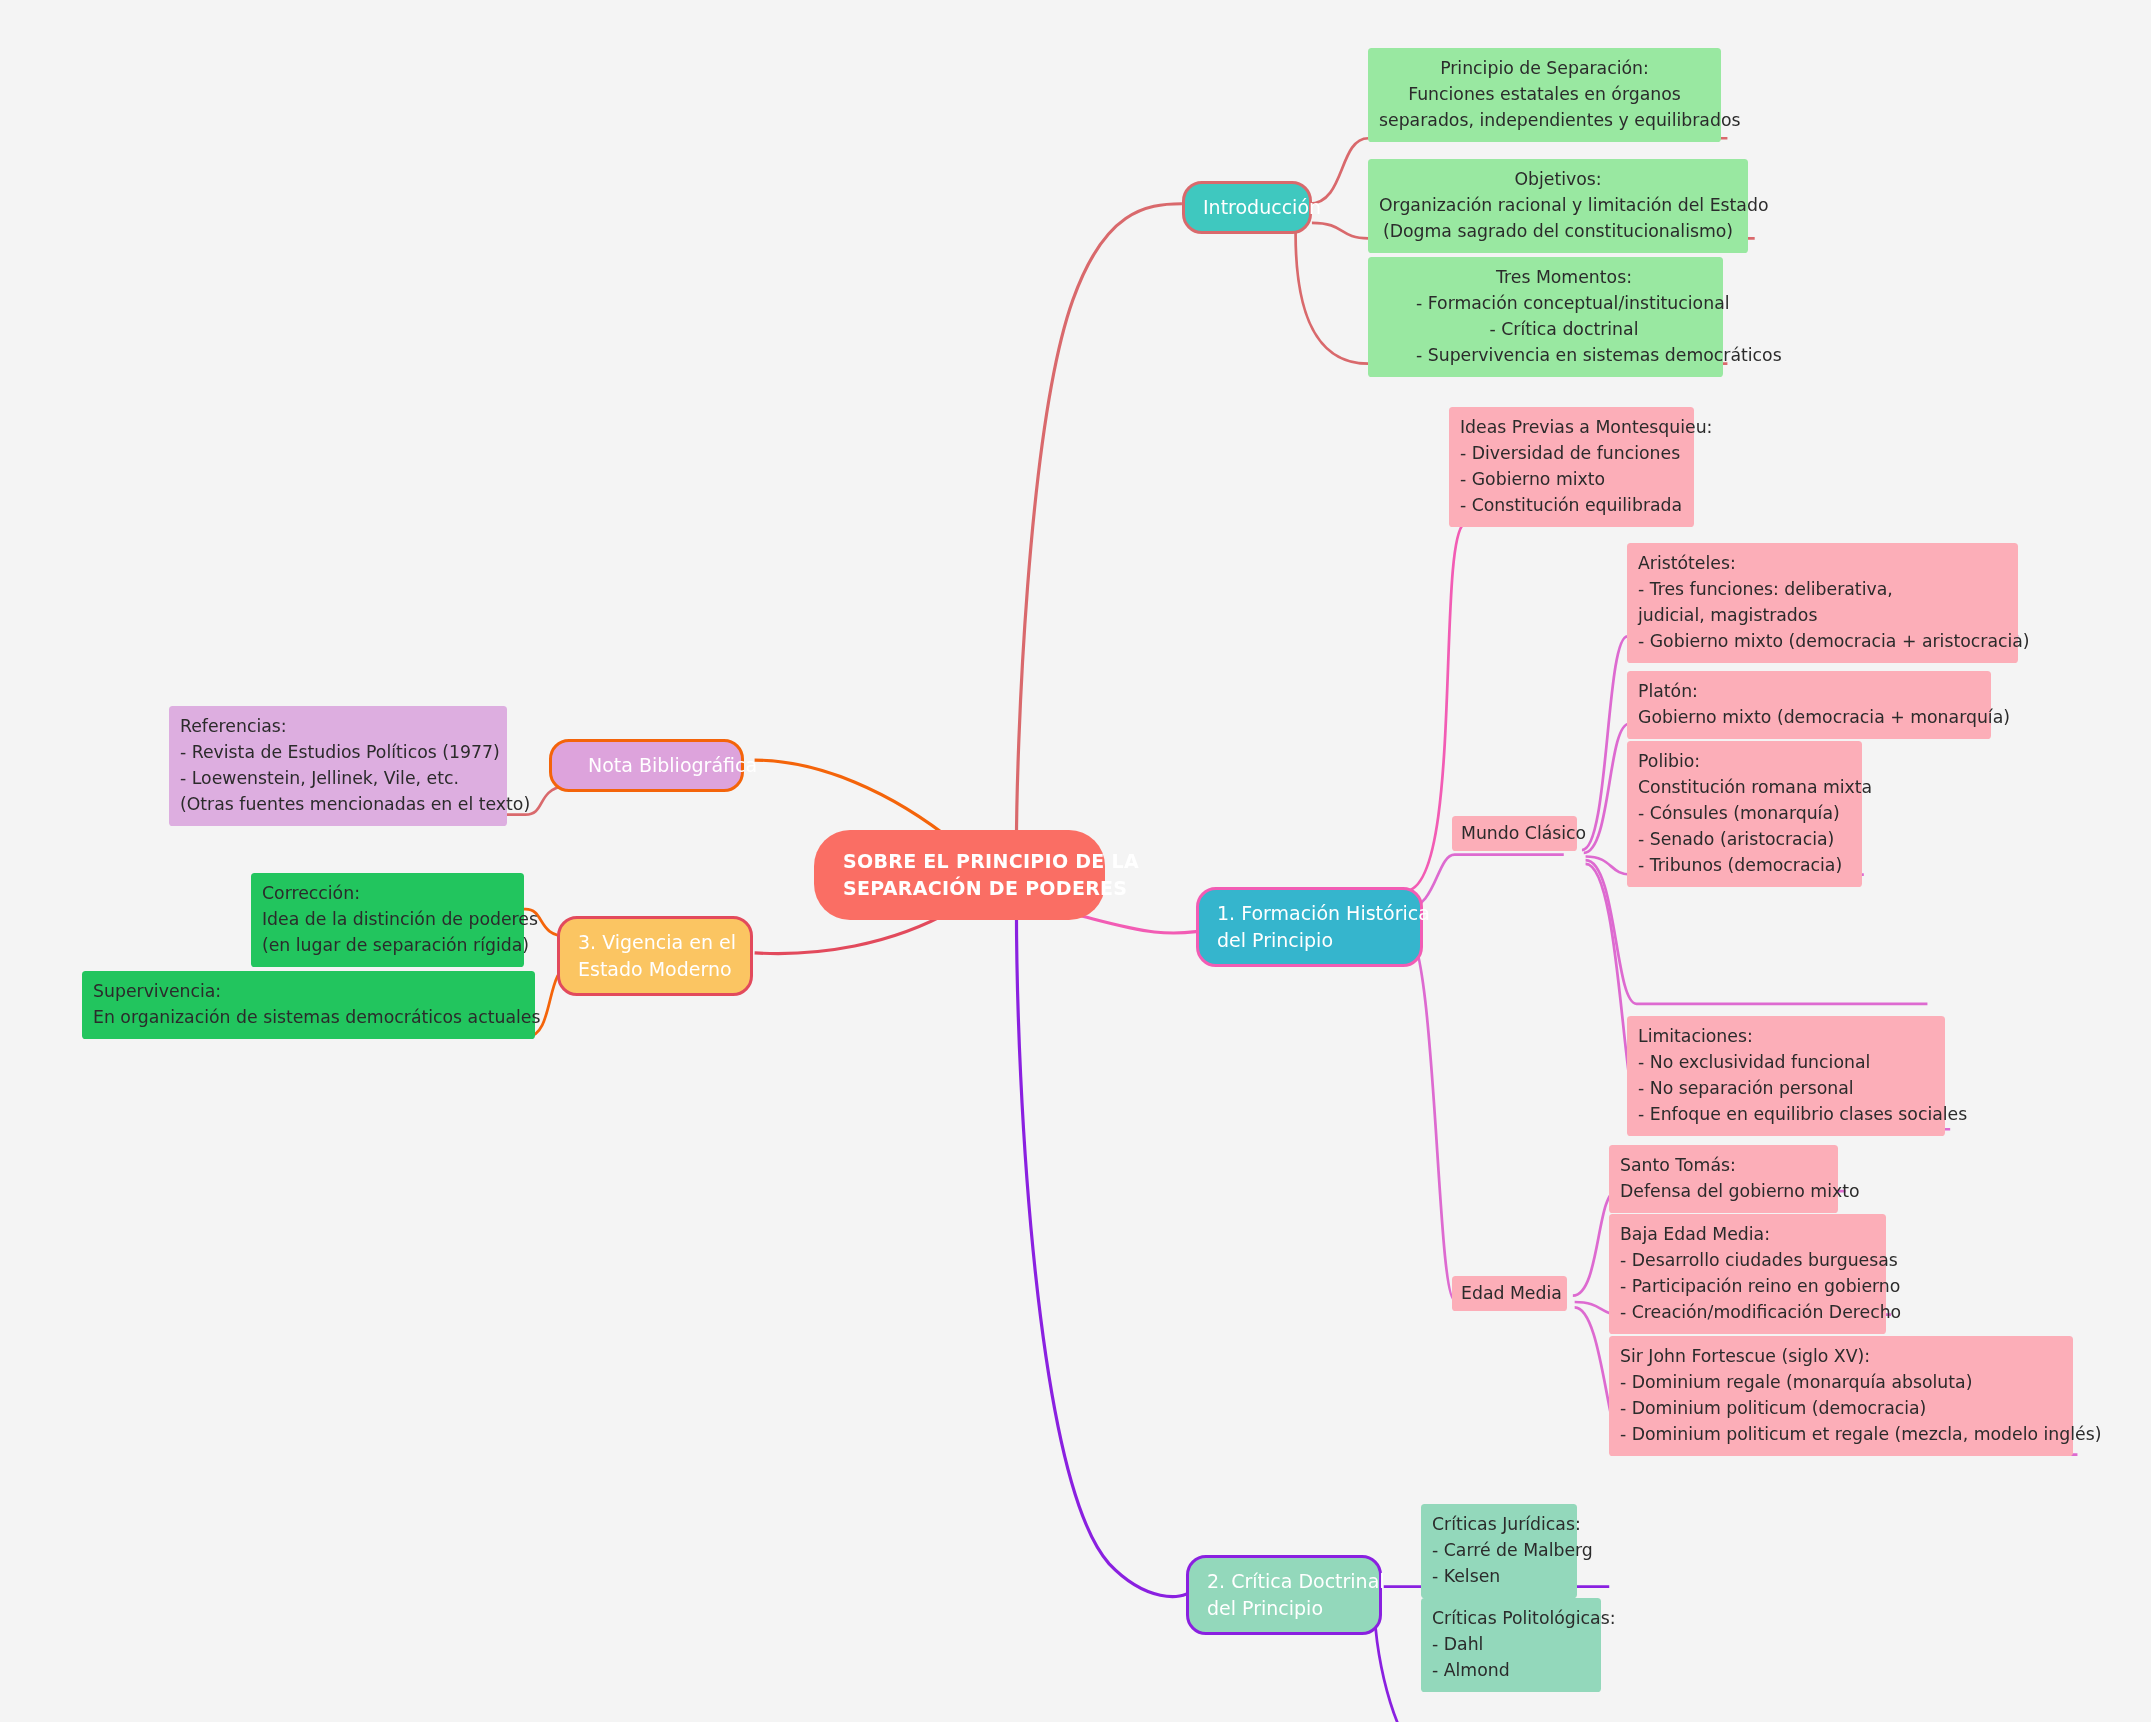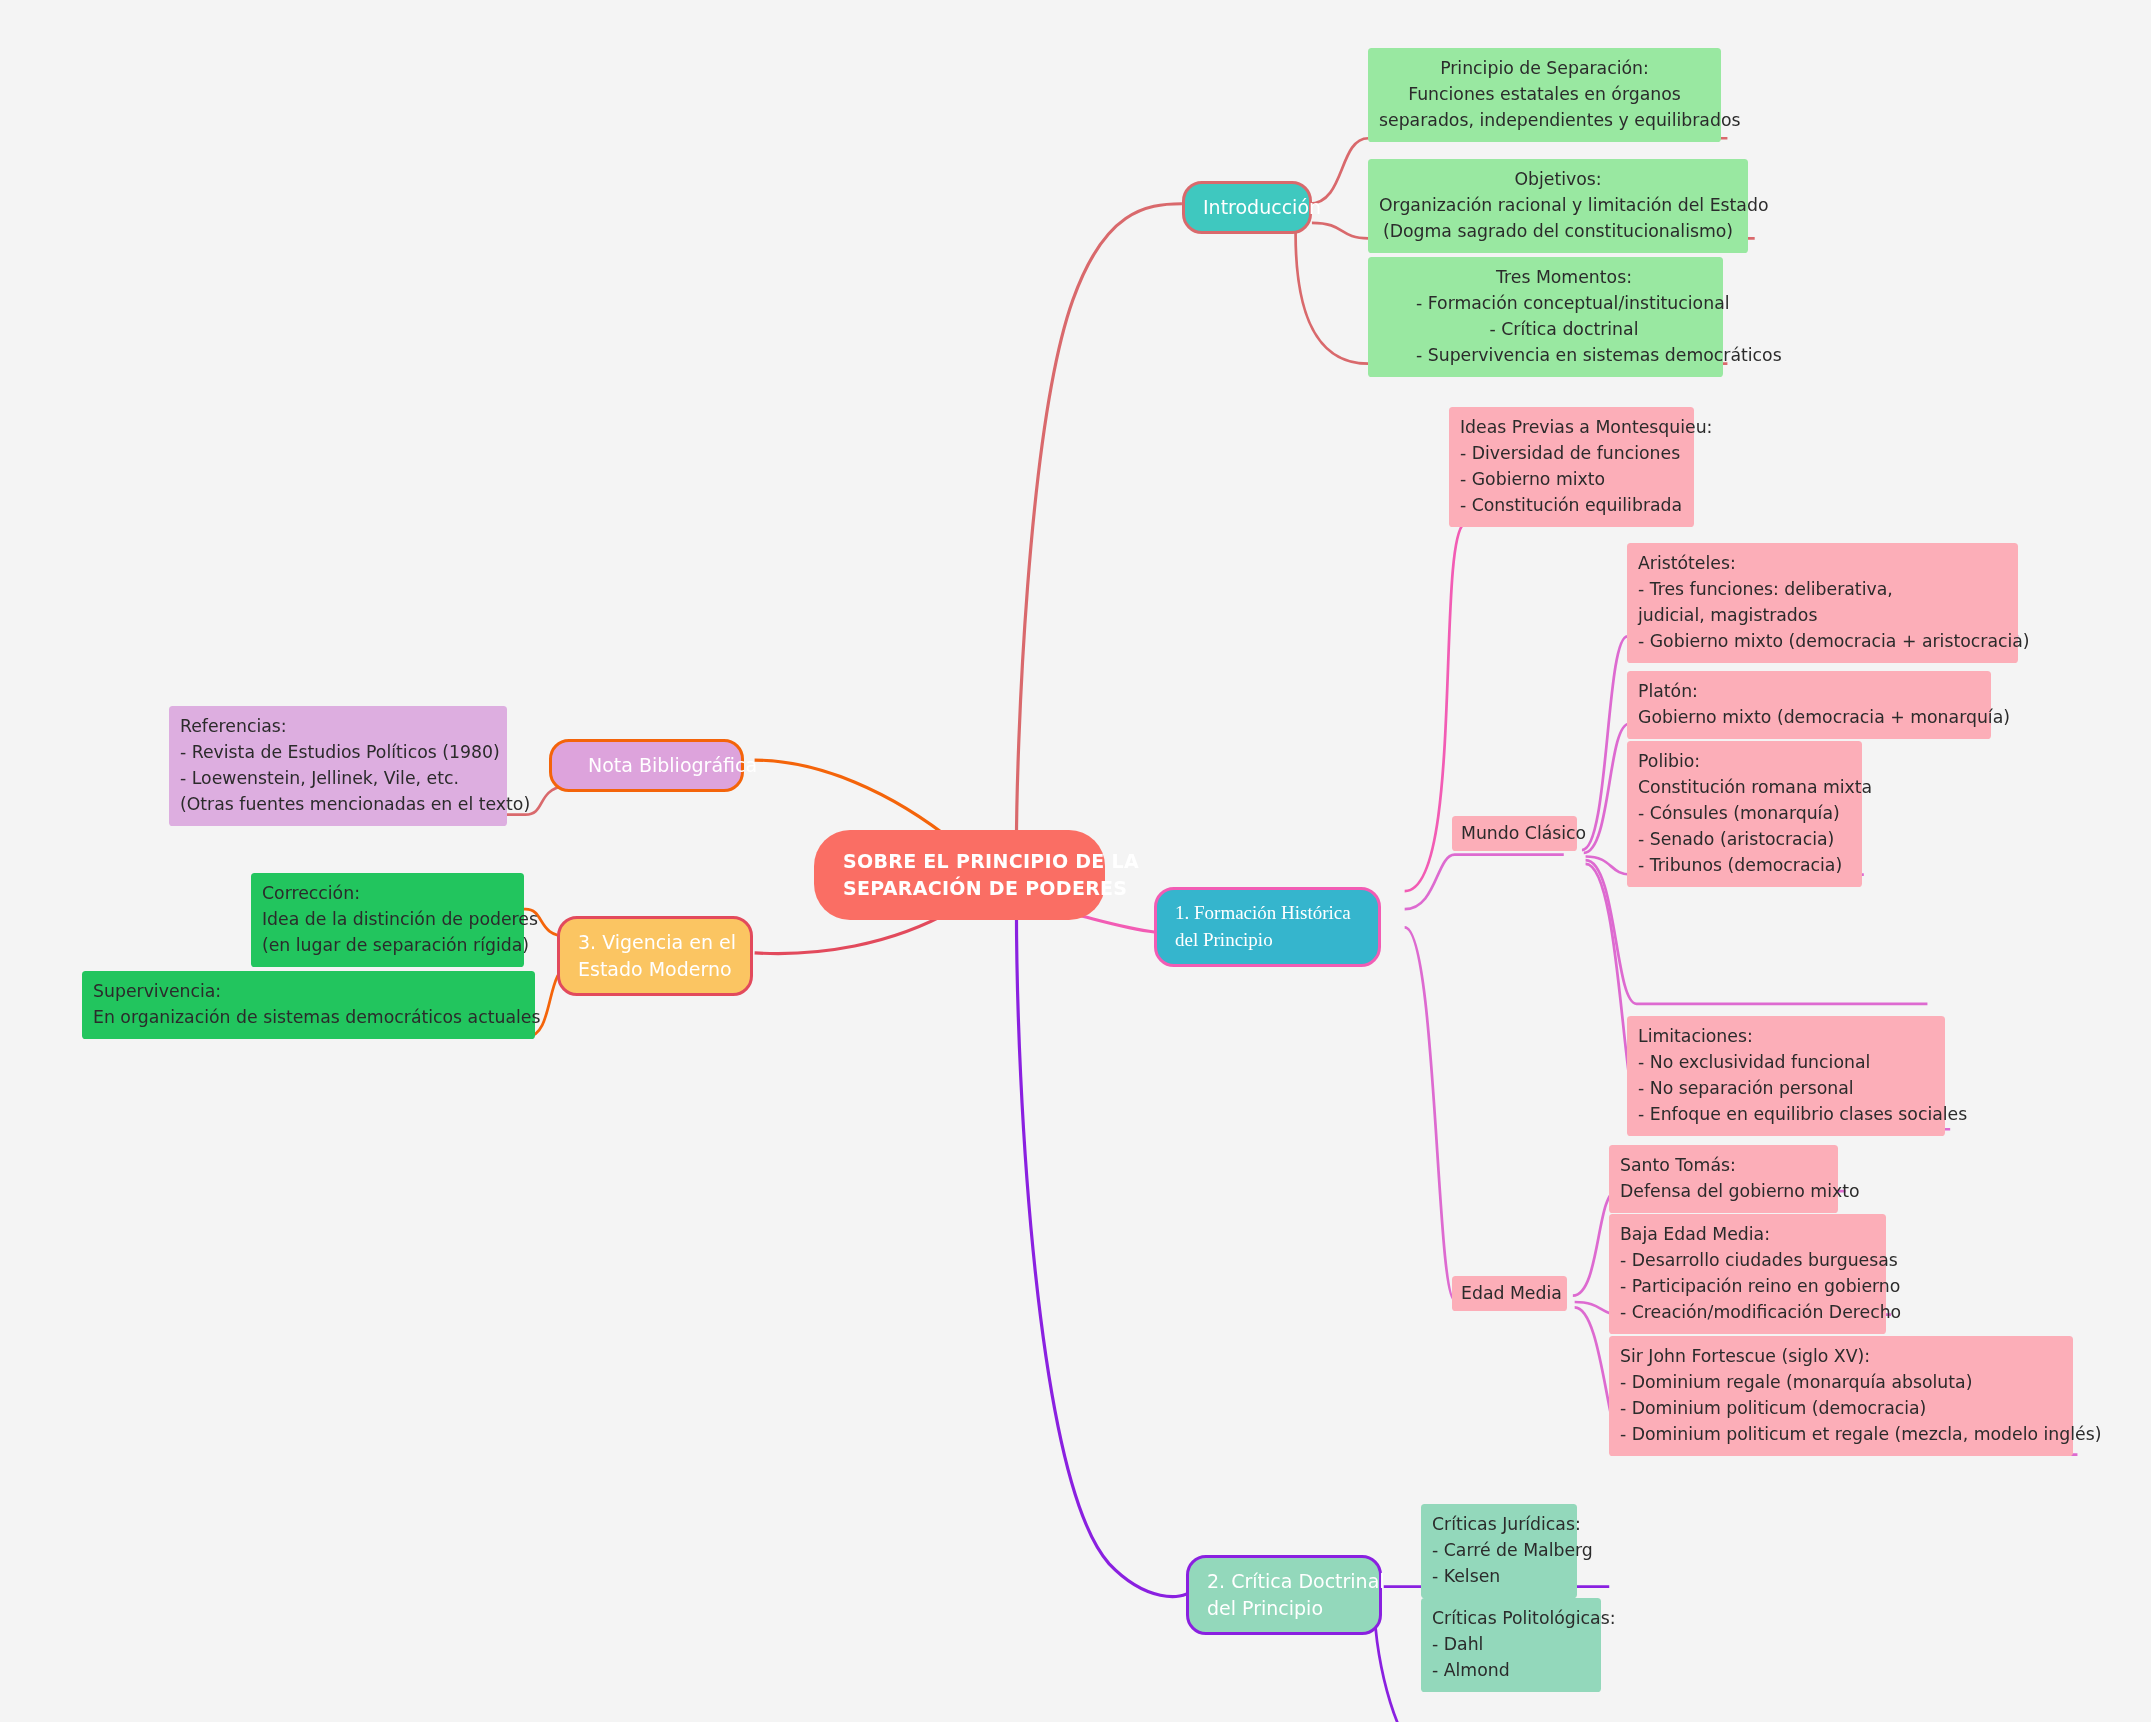--- a/index.html
+++ b/index.html
@@ -131,21 +131,21 @@
 Funciones estatales en órganos
 separados, independientes y equilibrados</div>
   <div class="node leaf leaf-green" style="left:1368px; top:159px; width:380px;">Objetivos:
 Organización racional y limitación del Estado
 (Dogma sagrado del constitucionalismo)</div>
   <div class="node leaf leaf-green" style="left:1368px; top:257px; width:355px;padding-left:48px;">Tres Momentos:
 - Formación conceptual/institucional
 - Crítica doctrinal
 - Supervivencia en sistemas democráticos</div>
 
-  <div class="node lvl1 lvl1-form" style="left:1154px; top:887px; width:227px;font-family:Liberation Serif, serif;">1. Formación Histórica
+  <div class="node lvl1 lvl1-form" style="left:1196px; top:887px; width:227px;">1. Formación Histórica
 del Principio</div>
 
   <div class="node leaf leaf-pink" style="left:1449px; top:407px; width:245px;">Ideas Previas a Montesquieu:
 - Diversidad de funciones
 - Gobierno mixto
 - Constitución equilibrada</div>
 
   <div class="node lvl2" style="left:1452px; top:816px; width:125px;">Mundo Clásico</div>
 
   <div class="node leaf leaf-pink" style="left:1627px; top:543px; width:391px;">Aristóteles:
@@ -192,18 +192,18 @@
 
   <div class="node leaf leaf-orange" style="left:251px; top:873px; width:273px;">Corrección:
 Idea de la distinción de poderes
 (en lugar de separación rígida)</div>
   <div class="node leaf leaf-orange" style="left:82px; top:971px; width:453px;">Supervivencia:
 En organización de sistemas democráticos actuales</div>
 
   <div class="node lvl1 lvl1-nota" style="left:549px; top:739px; width:195px;">Nota Bibliográfica</div>
 
   <div class="node leaf leaf-purple" style="left:169px; top:706px; width:338px;">Referencias:
-- Revista de Estudios Políticos (1980)
+- Revista de Estudios Políticos (1977)
 - Loewenstein, Jellinek, Vile, etc.
 (Otras fuentes mencionadas en el texto)</div>
 
 </div>
 
 
 </body></html>

